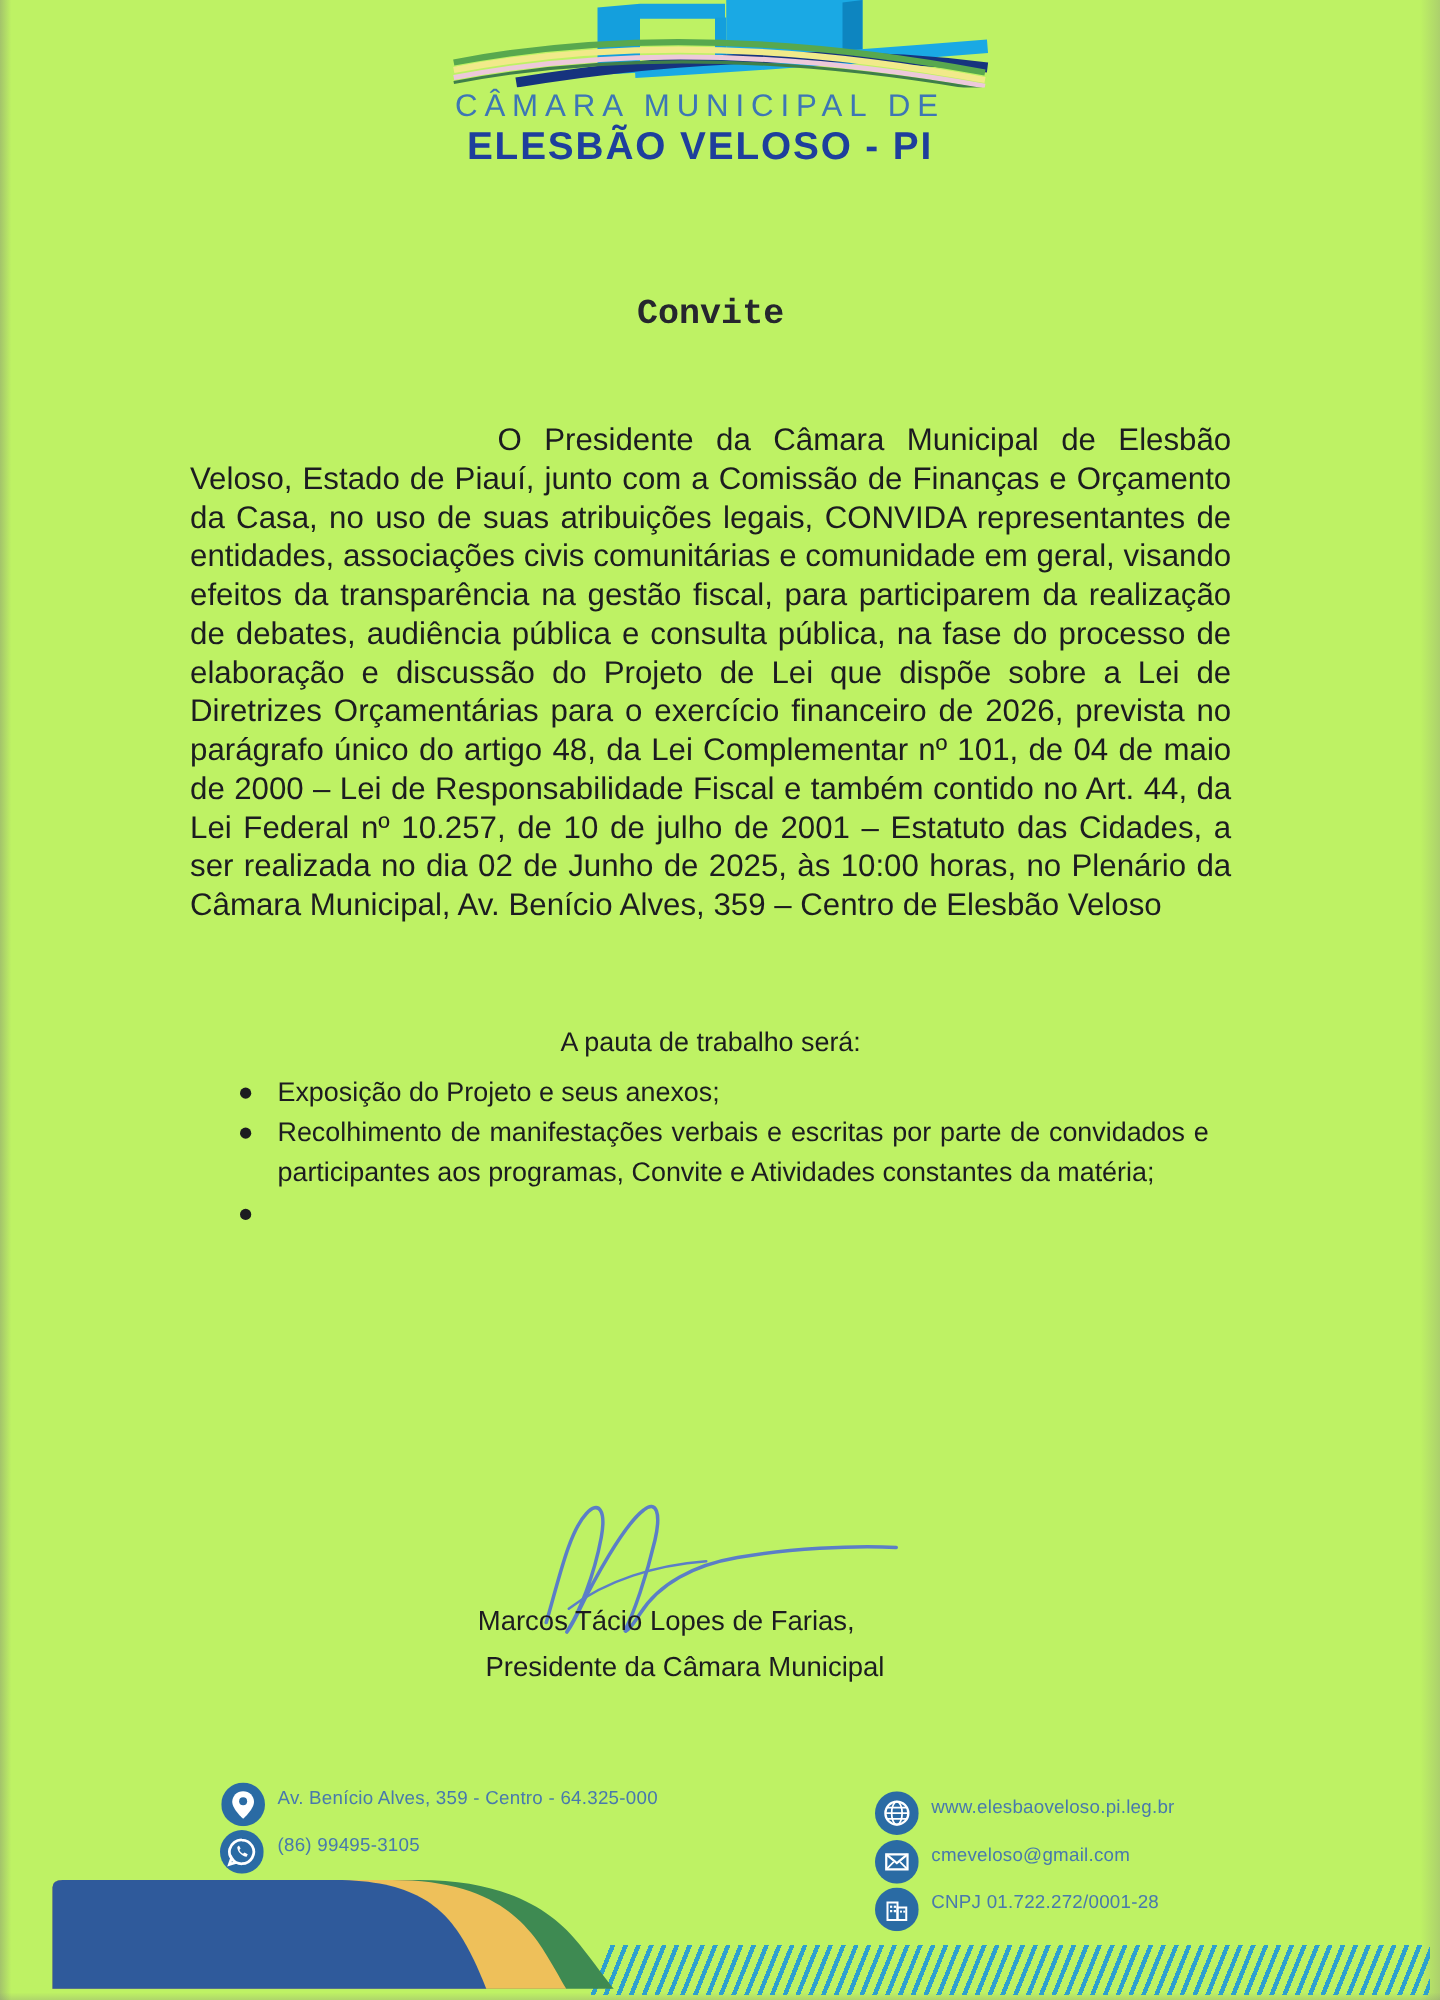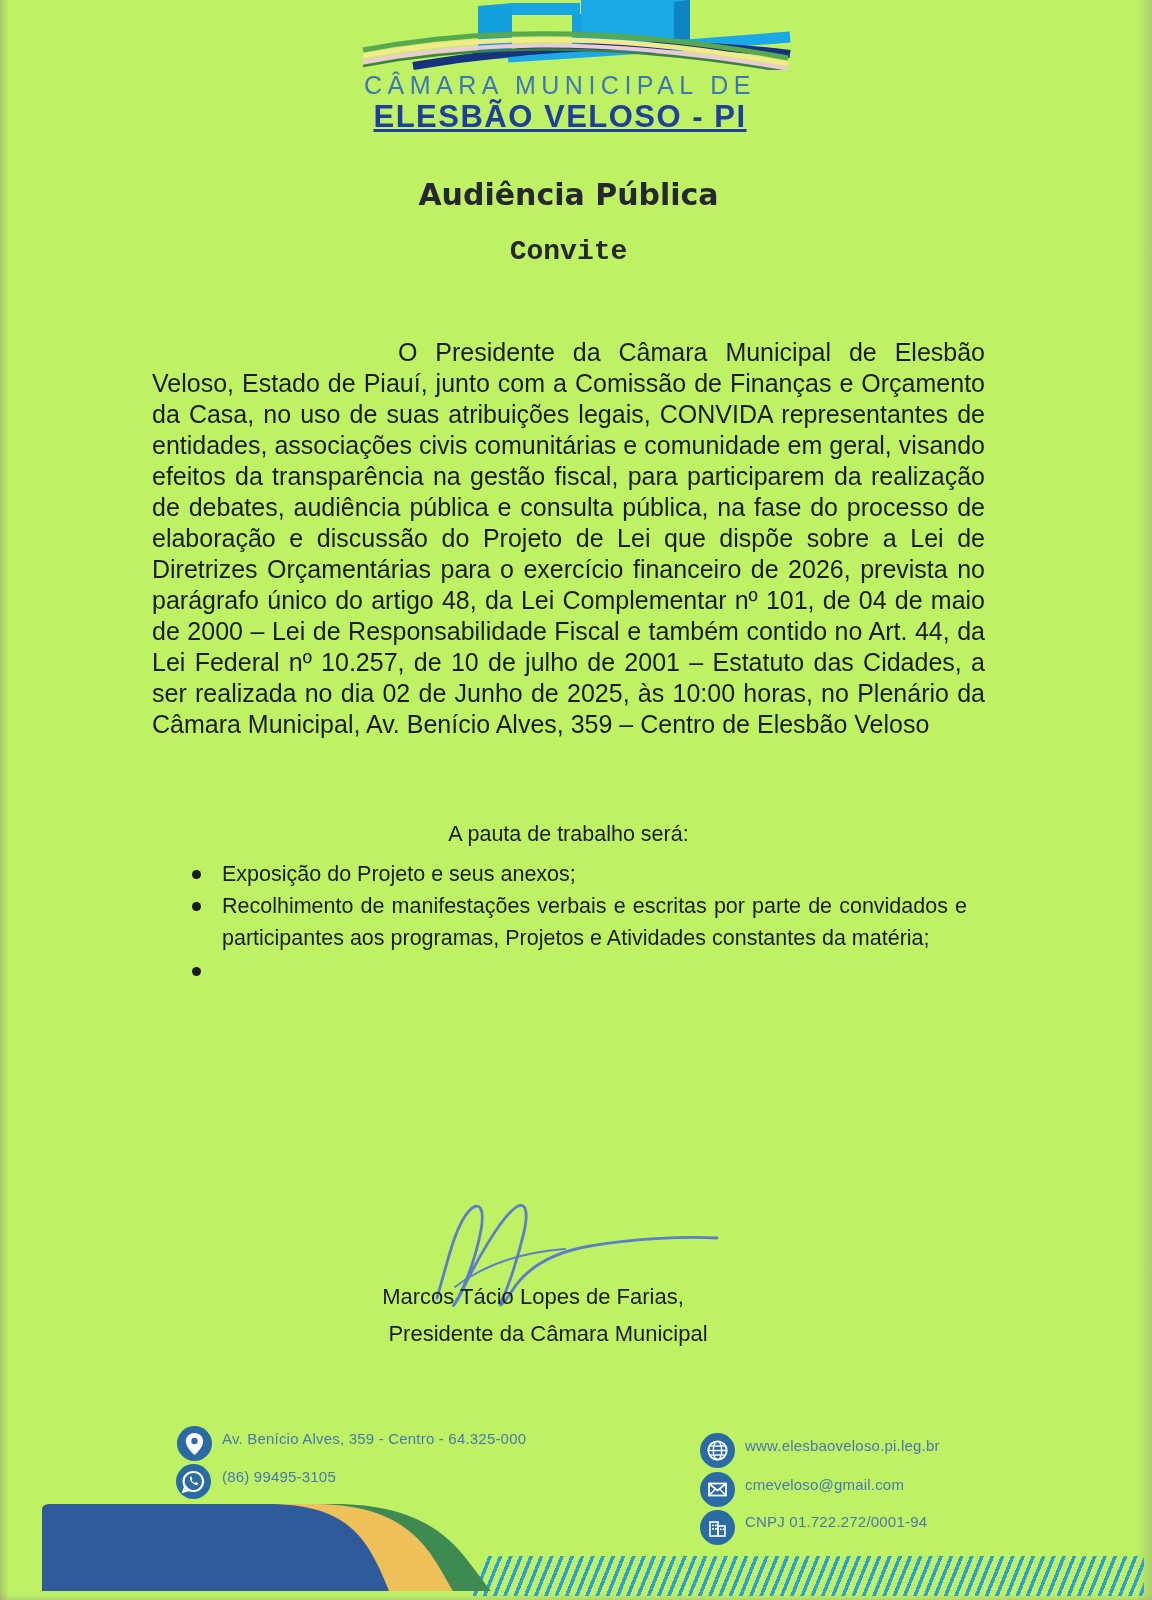--- a/index.html
+++ b/index.html
@@ -17,21 +17,21 @@
     background:linear-gradient(to top, rgba(130,130,128,.25), rgba(130,130,128,0));}
 
   
   .logo-mark{position:absolute;left:358px;top:0;width:436px;height:70px;}
   .logo-line1{
     position:absolute;left:0;top:71px;width:1120px;text-align:center;
     font-size:25px;letter-spacing:5.5px;color:#3d76b5;font-weight:500;
   }
   .logo-line2{
     position:absolute;left:0;top:99px;width:1120px;text-align:center;
-    font-size:31px;letter-spacing:1.5px;color:#1e3f9c;font-weight:800;text-decoration:underline;
+    font-size:31px;letter-spacing:1.5px;color:#1e3f9c;font-weight:800;
   }
 
   
   .doc-title{
     position:absolute;left:152px;top:177px;width:833px;text-align:center;
     font-family:"DejaVu Sans", sans-serif;font-weight:bold;font-size:30px;color:#26262e;
   }
   .doc-subtitle{
     position:absolute;left:152px;top:236px;width:833px;text-align:center;
     font-family:Liberation Mono, monospace;font-weight:bold;font-size:28px;color:#26262e;
@@ -95,34 +95,33 @@
     <path d="M150,57 C250,51 345,44 432,37" fill="none" stroke="#1aa9e4" stroke-width="11"></path>
     <path d="M55,66 C200,42 330,41 432,54" fill="none" stroke="#16337e" stroke-width="8"></path>
     <path d="M5,50 C130,26 270,28 430,58" fill="none" stroke="#58a84e" stroke-width="5"></path>
     <path d="M5,56 C130,32 270,34 430,64" fill="none" stroke="#f1ea8a" stroke-width="5"></path>
     <path d="M5,62 C130,38 270,40 430,69" fill="none" stroke="#edc9da" stroke-width="4"></path>
     <path d="M5,66 C130,42 270,44 430,72" fill="none" stroke="#3f7f4a" stroke-width="2.5"></path>
   </svg>
   <div class="logo-line1">CÂMARA MUNICIPAL DE</div>
   <div class="logo-line2">ELESBÃO VELOSO - PI</div>
 
-  <div class="doc-title">Audiência Pública</div>
   <div class="doc-subtitle">Convite</div>
 
   <div class="body-paragraph">O Presidente da Câmara Municipal de Elesbão Veloso, Estado de Piauí, junto com a Comissão de Finanças e Orçamento da Casa, no uso de suas atribuições legais, CONVIDA representantes de entidades, associações civis comunitárias e comunidade em geral, visando efeitos da transparência na gestão fiscal, para participarem da realização de debates, audiência pública e consulta pública, na fase do processo de elaboração e discussão do Projeto de Lei que dispõe sobre a Lei de Diretrizes Orçamentárias para o exercício financeiro de 2026, prevista no parágrafo único do artigo 48, da Lei Complementar nº 101, de 04 de maio de 2000 – Lei de Responsabilidade Fiscal e também contido no Art. 44, da Lei Federal nº 10.257, de 10 de julho de 2001 – Estatuto das Cidades, a ser realizada no dia 02 de Junho de 2025, às 10:00 horas, no Plenário da Câmara Municipal, Av. Benício Alves, 359 – Centro de Elesbão Veloso</div>
   <div class="agenda-heading">A pauta de trabalho será:</div>
 
   <div class="agenda-list">
     <div class="agenda-item">
       <span class="dot"></span>
       <span>Exposição do Projeto e seus anexos;</span>
     </div>
     <div class="agenda-item">
       <span class="dot"></span>
-      <span>Recolhimento de manifestações verbais e escritas por parte de convidados e participantes aos programas, Projetos e Atividades constantes da matéria;</span>
+      <span>Recolhimento de manifestações verbais e escritas por parte de convidados e participantes aos programas, Convite e Atividades constantes da matéria;</span>
     </div>
     <div class="agenda-item">
       <span class="dot"></span>
     </div>
   </div>
 
 
   <svg class="signature-stroke" viewBox="0 0 330 125">
     <path d="M22,106 C32,72 40,34 54,19 C64,8 70,16 66,38 C60,70 48,98 40,111 C36,117 40,113 47,99
              C60,72 84,28 100,16 C110,8 114,18 109,40 C102,70 92,98 86,110 C83,116 88,113 97,99
@@ -168,21 +167,21 @@
     <circle cx="17.5" cy="17.5" r="17.5" fill="#2a6ba4"></circle>
     <rect x="10" y="12" width="8" height="14" fill="none" stroke="#ffffff" stroke-width="1.6"></rect>
     <rect x="18" y="16" width="7" height="10" fill="none" stroke="#ffffff" stroke-width="1.6"></rect>
     <rect x="12" y="14.5" width="1.8" height="1.8" fill="#ffffff"></rect>
     <rect x="15" y="14.5" width="1.8" height="1.8" fill="#ffffff"></rect>
     <rect x="12" y="18" width="1.8" height="1.8" fill="#ffffff"></rect>
     <rect x="15" y="18" width="1.8" height="1.8" fill="#ffffff"></rect>
     <rect x="20" y="18.5" width="1.6" height="1.6" fill="#ffffff"></rect>
     <rect x="22.6" y="18.5" width="1.6" height="1.6" fill="#ffffff"></rect>
   </svg>
-  <div class="f-text" style="left:745px;top:1513px;">CNPJ 01.722.272/0001-94</div>
+  <div class="f-text" style="left:745px;top:1513px;">CNPJ 01.722.272/0001-28</div>
 
   <div class="stripes"></div>
 
   <svg class="ribbon" viewBox="0 0 500 96">
     <path d="M12,10 Q12,4 20,4 L305,4 C375,4 412,28 434,56 C446,71 455,84 461,91 L12,91 Z" fill="#3e8a52"></path>
     <path d="M12,10 Q12,4 20,4 L283,4 C350,4 380,26 400,53 C411,69 418,83 423,91 L12,91 Z" fill="#eec05a"></path>
     <path d="M12,10 Q12,4 20,4 L238,4 C300,4 324,25 340,51 C349,66 355,81 359,91 L12,91 Z" fill="#2f5a9b"></path>
   </svg>
 
 </div>

